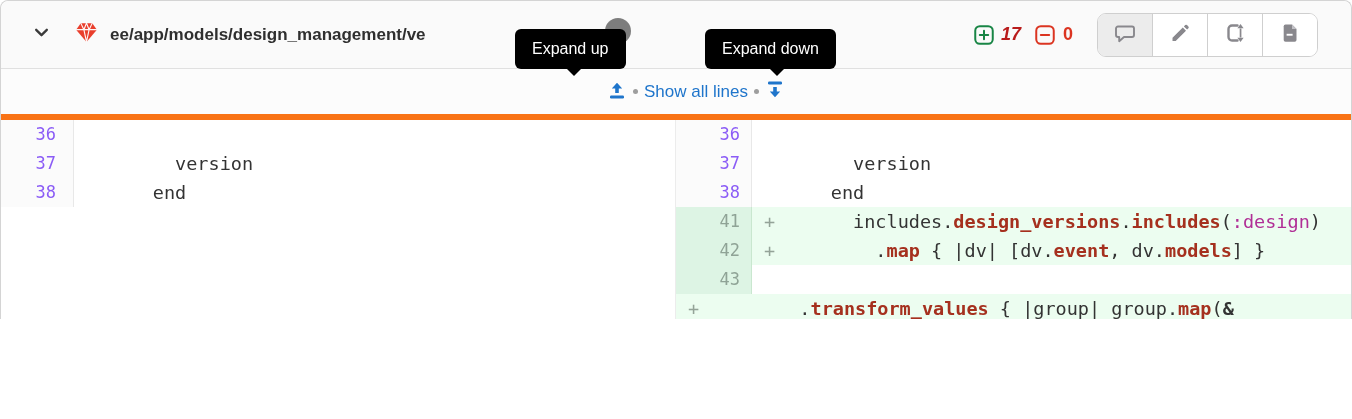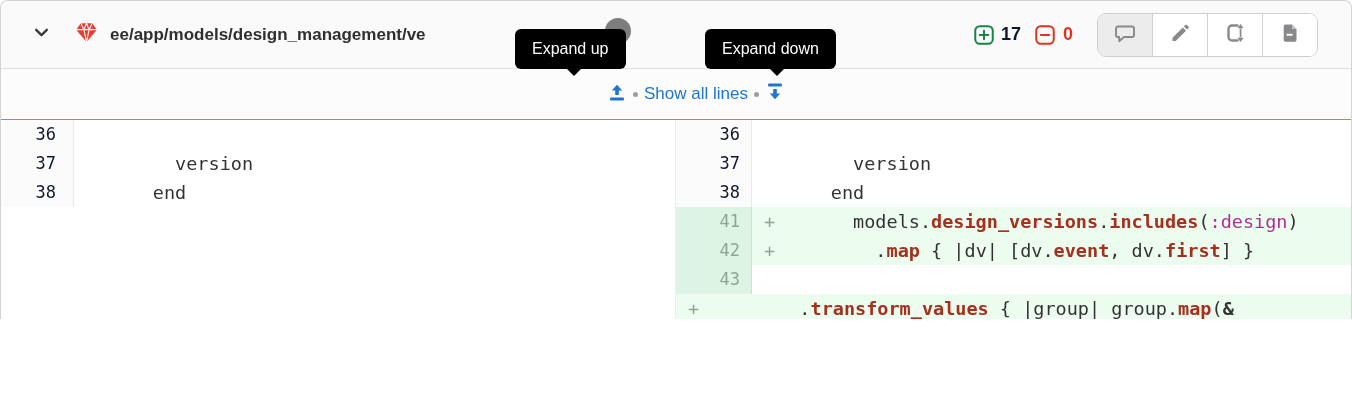--- a/index.html
+++ b/index.html
@@ -10,52 +10,52 @@
   .file-header{height:68px;background:#fafafa;border-bottom:1px solid #e0e0e0;
         display:flex;align-items:center;padding:0 33px 0 29px;box-sizing:border-box;
         border-radius:8px 8px 0 0;}
   .chevron-btn{width:22px;height:22px;display:flex;align-items:center;justify-content:center;
         margin-right:22px;cursor:pointer;flex:none;}
   .gem{flex:none;margin-right:11px;}
   .path{font-weight:bold;font-size:17px;color:#2f2f2f;white-space:nowrap;}
   .spacer{flex:1;}
   .stats{display:flex;align-items:center;font-weight:bold;font-size:18px;flex:none;}
   .stats svg{flex:none;}
-  .add-count{color:#0f172a;margin:0 14px 0 7px;}
+  .add-count{color:#b91c1c;margin:0 14px 0 7px;font-style:italic;}
   .del-count{color:#db3421;margin:0 0 0 8px;}
   .btn-group{display:flex;margin-left:24px;border:1px solid #cfcfcf;border-radius:9px;
         background:#fff;overflow:hidden;flex:none;}
   .btn{width:54px;height:42px;display:flex;align-items:center;justify-content:center;
         border-left:1px solid #cfcfcf;background:#fff;cursor:pointer;}
   .btn:first-child{border-left:none;background:#ececec;}
   
   .blob{position:absolute;left:604px;top:17px;width:26px;height:26px;border-radius:50%;
         background:#7d7d7d;z-index:4;cursor:pointer;}
   
   .tooltip{position:absolute;top:28px;background:#000;color:#fff;font-size:16px;
         padding:11px 17px;border-radius:6px;z-index:5;white-space:nowrap;}
   .tooltip .caret{position:absolute;bottom:-7px;width:0;height:0;
         border-left:8px solid transparent;border-right:8px solid transparent;
         border-top:8px solid #000;}
   #tt-up{left:514px;}   #tt-up .caret{left:51px;}
   #tt-down{left:704px;} #tt-down .caret{left:64px;}
   
-  .expand-bar{height:51px;background:#fcfcfc;border-bottom:1px solid #f97316;
+  .expand-bar{height:51px;background:#fcfcfc;border-bottom:6px solid #f97316;
         display:flex;align-items:center;justify-content:center;gap:6px;box-sizing:border-box;padding-left:40px;}
   .expand-icon{width:20px;height:20px;display:flex;align-items:center;justify-content:center;cursor:pointer;}
   .link{color:#1f75cb;font-size:17px;cursor:pointer;text-decoration:none;}
   .sep-dot{width:5px;height:5px;border-radius:50%;background:#9e9e9e;}
   
   .diff{display:flex;height:300px;font-family:"DejaVu Sans Mono",monospace;
         font-size:18.5px;line-height:29px;overflow:hidden;}
   .panel{overflow:hidden;}
   .panel-left{width:674px;flex:none;}
   .panel-right{width:676px;flex:none;border-left:1px solid #ececec;box-sizing:border-box;}
   .line{display:flex;min-height:29px;}
-  .num{flex:none;text-align:right;color:#0f172a;font-size:17px;background:#fbfbfb;
+  .num{flex:none;text-align:right;color:#8b5cf6;font-size:17px;background:#fbfbfb;
         border-right:1px solid #e8e8e8;box-sizing:border-box;cursor:pointer;user-select:none;}
   .panel-left .num{width:73px;padding-right:17px;}
   .panel-right .num{width:76px;padding-right:11px;}
   .code{flex:1;white-space:pre;padding-left:12px;color:#333;overflow:hidden;}
   .line.added .num{background:#ddf4e4;border-right-color:#c9e7cf;color:#8fa396;}
   .line.added .code{background:#ecfdf0;}
   .prefix{display:inline-block;width:2ch;color:#94a398;}
   .cont{padding-left:2ch;}
   .sx-plain{color:#333;}
   .sx-kw{font-weight:normal;color:#333;}
@@ -189,25 +189,25 @@
         <div class="line">
           <span class="num">37</span>
           <div class="code"><div><span class="prefix"> </span><span class="sx-plain">      version</span></div></div>
         </div>
         <div class="line">
           <span class="num">38</span>
           <div class="code"><div><span class="prefix"> </span><span class="sx-plain">    </span><span class="sx-kw">end</span></div></div>
         </div>
         <div class="line added">
           <span class="num">41</span>
-          <div class="code"><div><span class="prefix">+</span><span class="sx-plain">      models.</span><span class="sx-fn">design_versions</span><span class="sx-plain">.</span><span class="sx-fn">includes</span><span class="sx-plain">(</span><span class="sx-sym">:design</span><span class="sx-plain">)</span></div></div>
+          <div class="code"><div><span class="prefix">+</span><span class="sx-plain">      includes.</span><span class="sx-fn">design_versions</span><span class="sx-plain">.</span><span class="sx-fn">includes</span><span class="sx-plain">(</span><span class="sx-sym">:design</span><span class="sx-plain">)</span></div></div>
         </div>
         <div class="line added">
           <span class="num">42</span>
-          <div class="code"><div><span class="prefix">+</span><span class="sx-plain">        .</span><span class="sx-fn">map</span><span class="sx-plain"> { |dv| [dv.</span><span class="sx-fn">event</span><span class="sx-plain">, dv.</span><span class="sx-fn">first</span><span class="sx-plain">] }</span></div></div>
+          <div class="code"><div><span class="prefix">+</span><span class="sx-plain">        .</span><span class="sx-fn">map</span><span class="sx-plain"> { |dv| [dv.</span><span class="sx-fn">event</span><span class="sx-plain">, dv.</span><span class="sx-fn">models</span><span class="sx-plain">] }</span></div></div>
         </div>
         <div class="line added">
           <span class="num">43</span>
         </div>
         <div class="line added">
           <div class="code"><div><span class="prefix">+</span><span class="sx-plain">        .</span><span class="sx-fn">transform_values</span><span class="sx-plain"> { |group| group.</span><span class="sx-fn">map</span><span class="sx-plain">(</span><span class="sx-op">&amp;</span></div><div class="cont"><span class="sx-sym">:last</span><span class="sx-plain">) }</span></div></div>
         </div>
         <div class="line added">
           <span class="num"></span>
           <div class="code"><div><span class="prefix"> </span></div></div>

